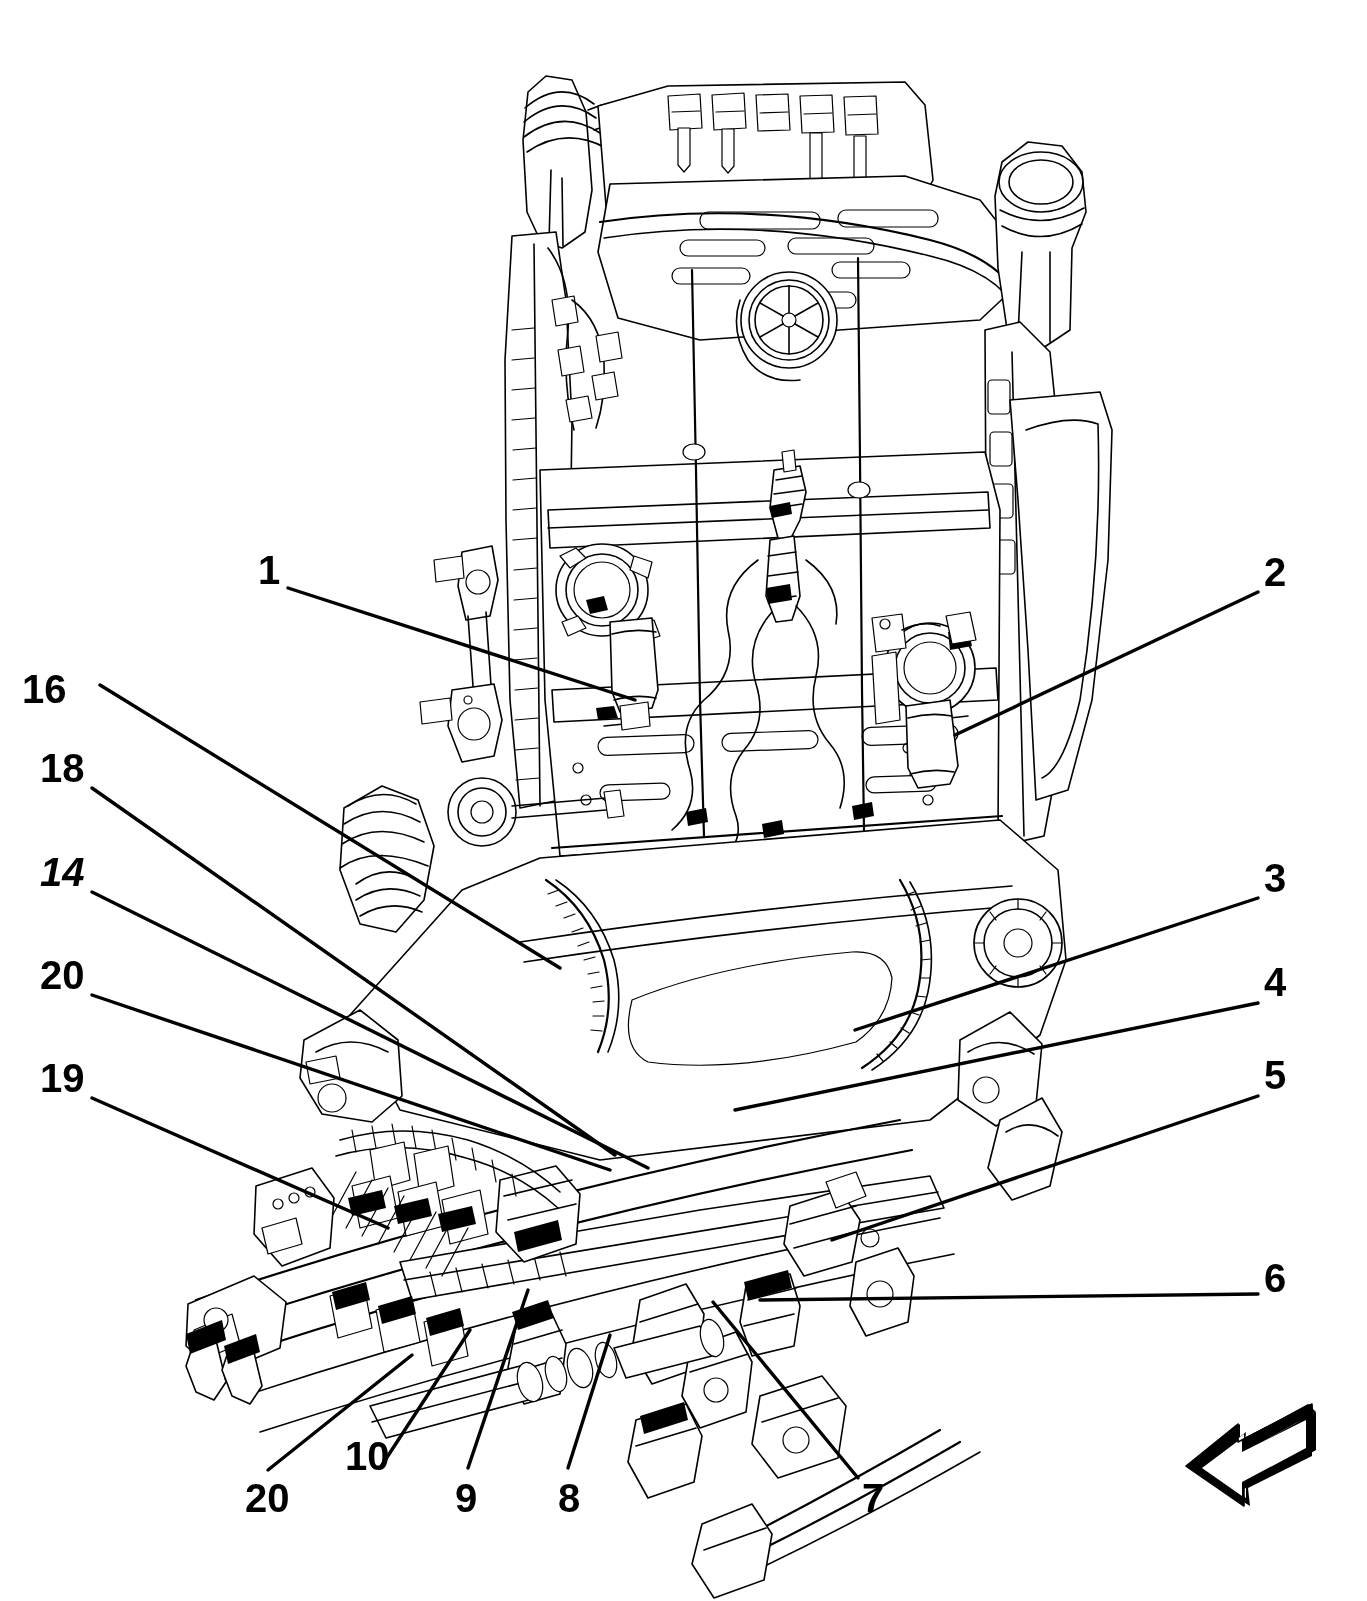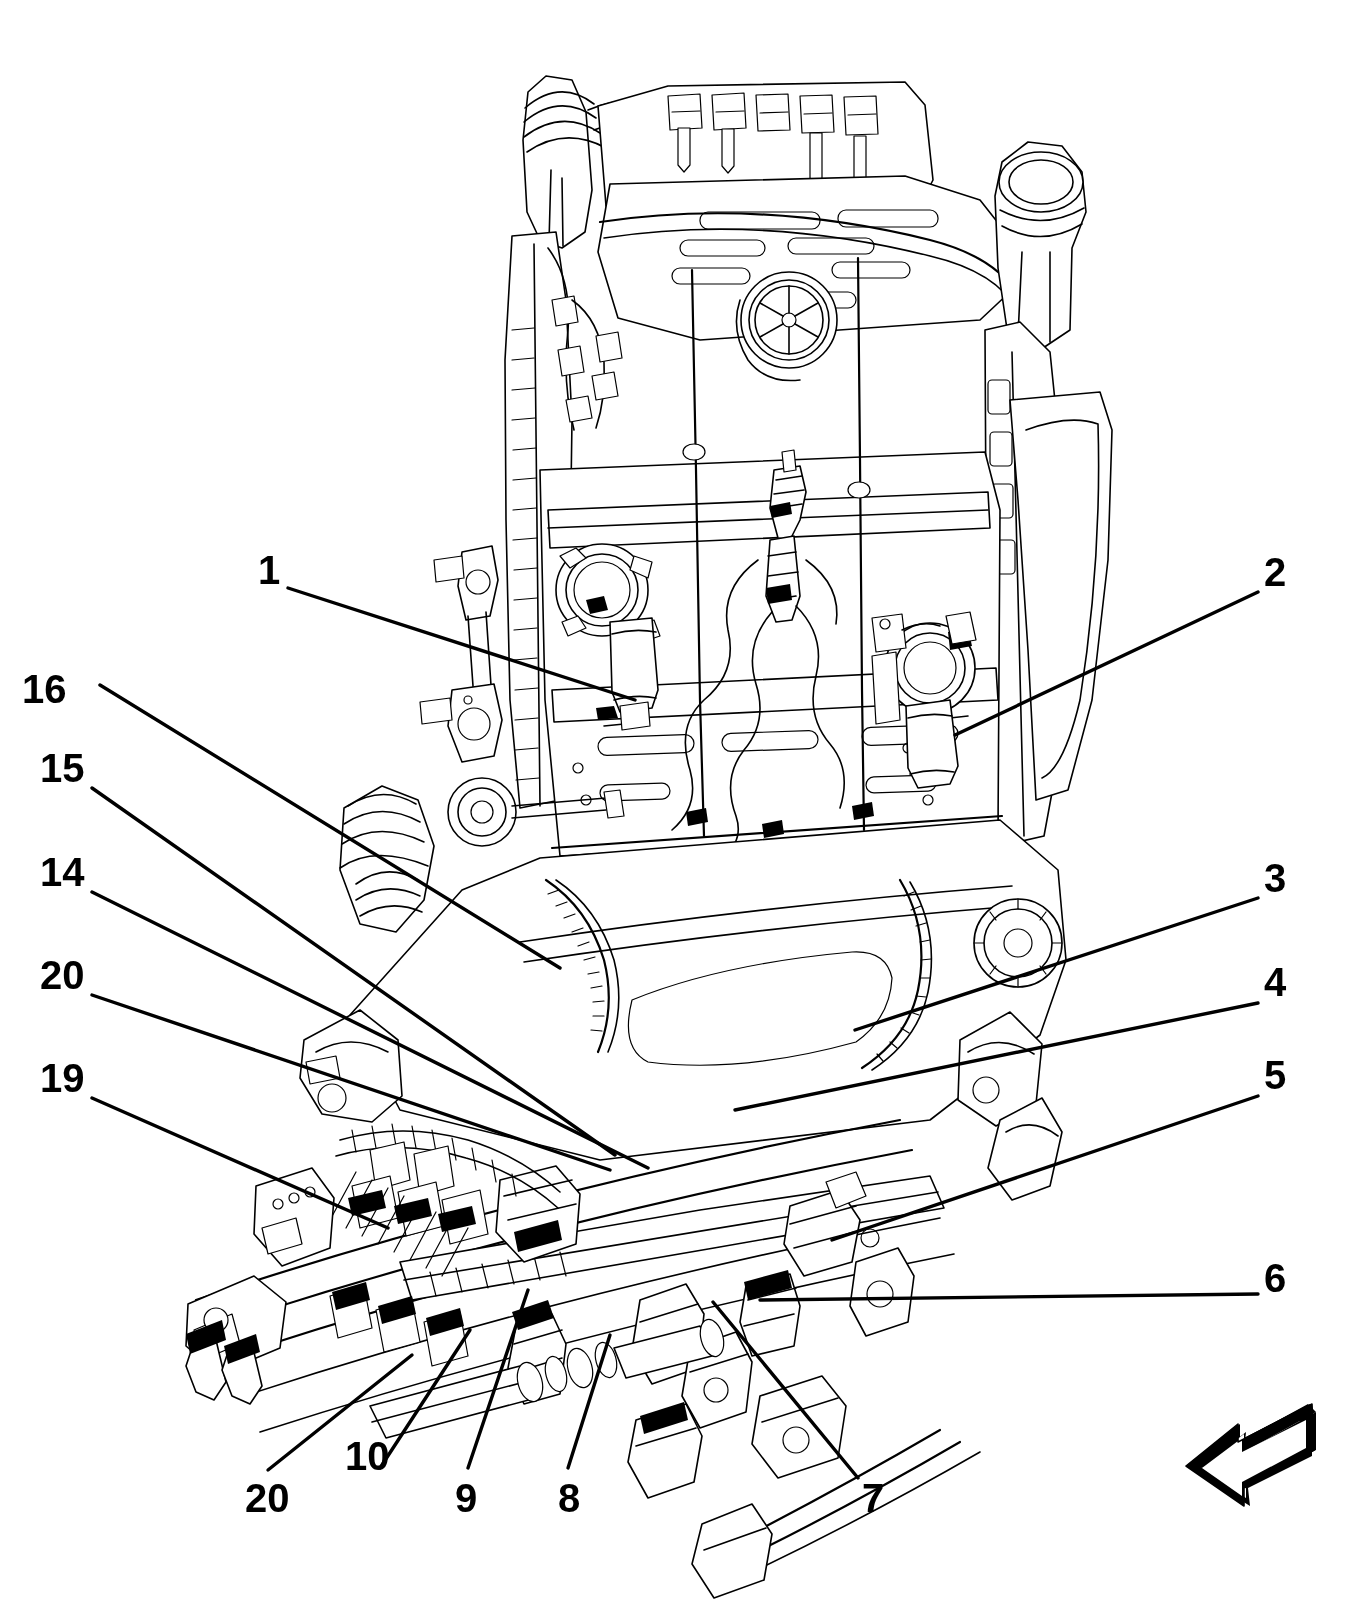--- a/index.html
+++ b/index.html
@@ -506,17 +506,17 @@
   <div class="callout-label" style="left:1264px; top:962px;">4</div>
   <div class="callout-label" style="left:1264px; top:1055px;">5</div>
   <div class="callout-label" style="left:1264px; top:1258px;">6</div>
   <div class="callout-label" style="left:862px; top:1478px;">7</div>
   <div class="callout-label" style="left:558px; top:1478px;">8</div>
   <div class="callout-label" style="left:455px; top:1478px;">9</div>
   <div class="callout-label" style="left:345px; top:1436px;">10</div>
   <div class="callout-label" style="left:245px; top:1478px;">20</div>
   <div class="callout-label" style="left:40px; top:1058px;">19</div>
   <div class="callout-label" style="left:40px; top:955px;">20</div>
-  <div class="callout-label" style="left:40px; top:852px;">14</div>
-  <div class="callout-label" style="left:40px; top:748px;">15</div>
+  <div class="callout-label" style="left:40px; top:852px;font-style:italic;">14</div>
+  <div class="callout-label" style="left:40px; top:748px;">18</div>
   <div class="callout-label" style="left:22px; top:645px;margin-top:24px;">16</div>
 
 </div>
 
 </body></html>

